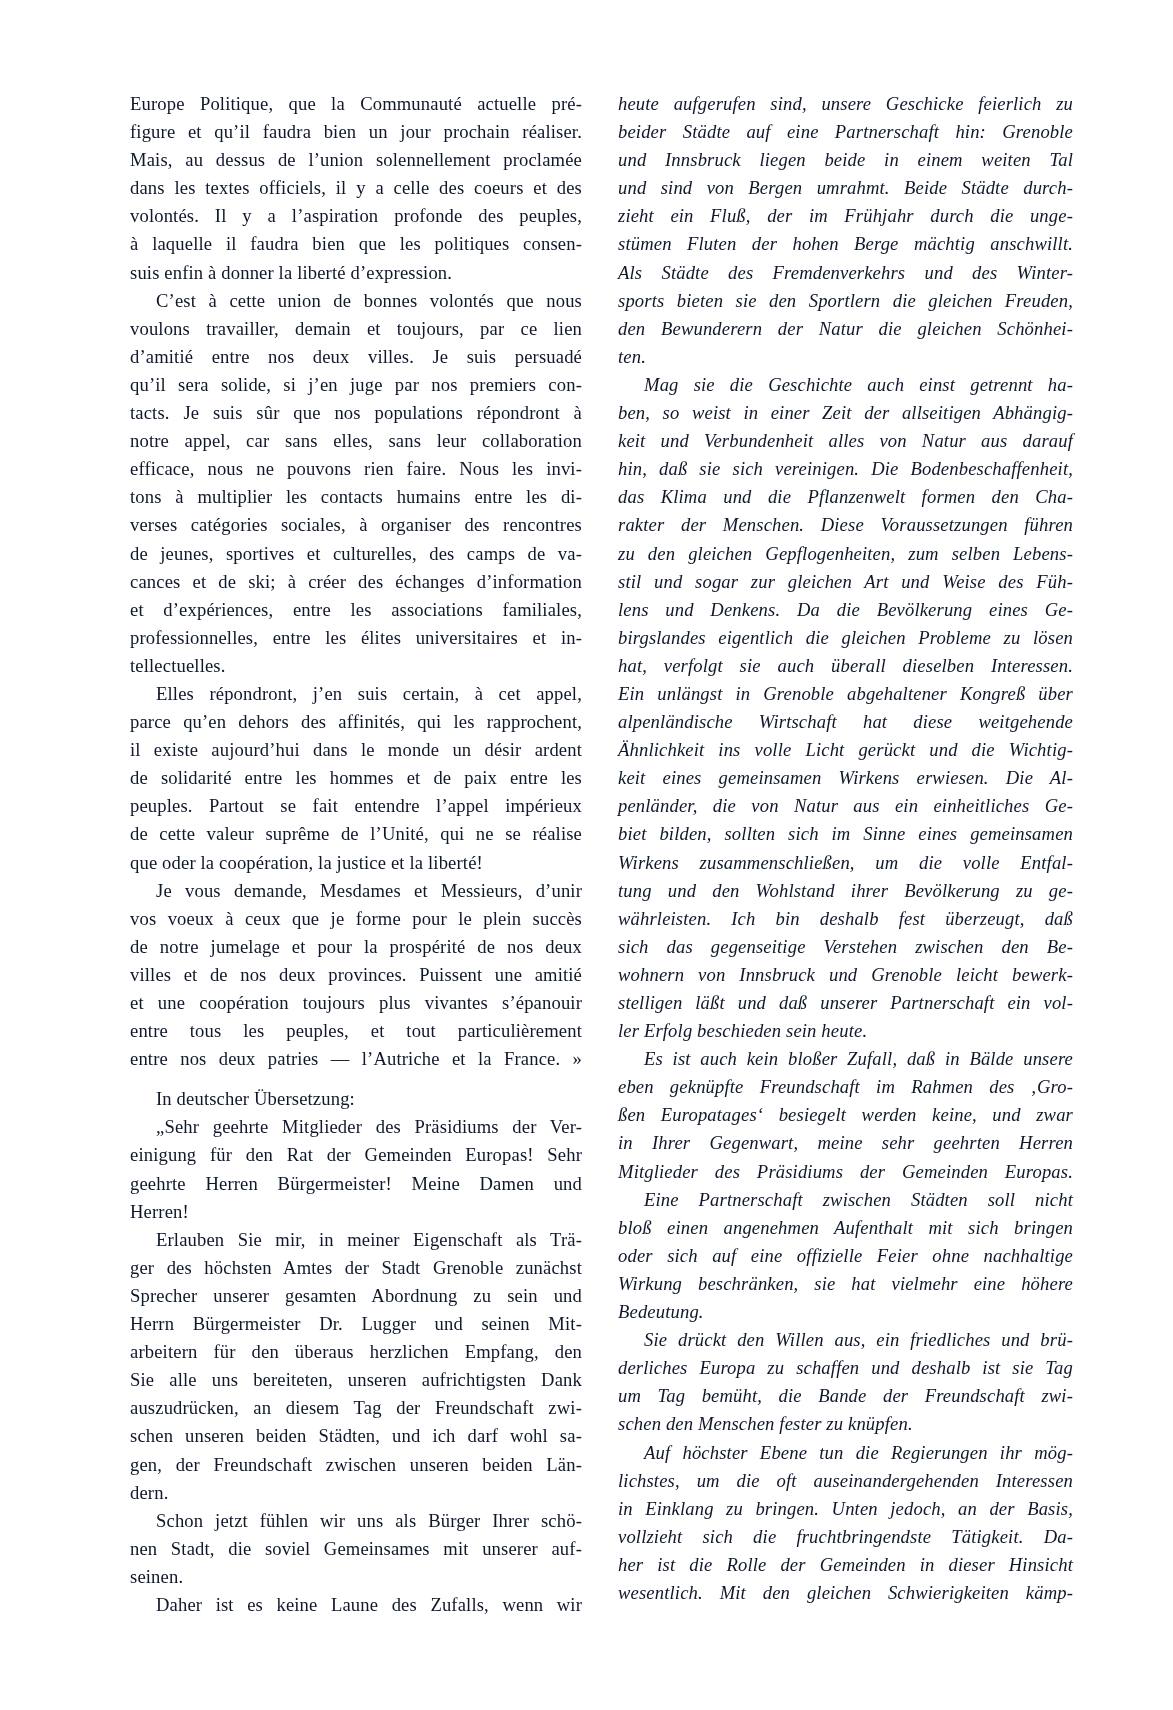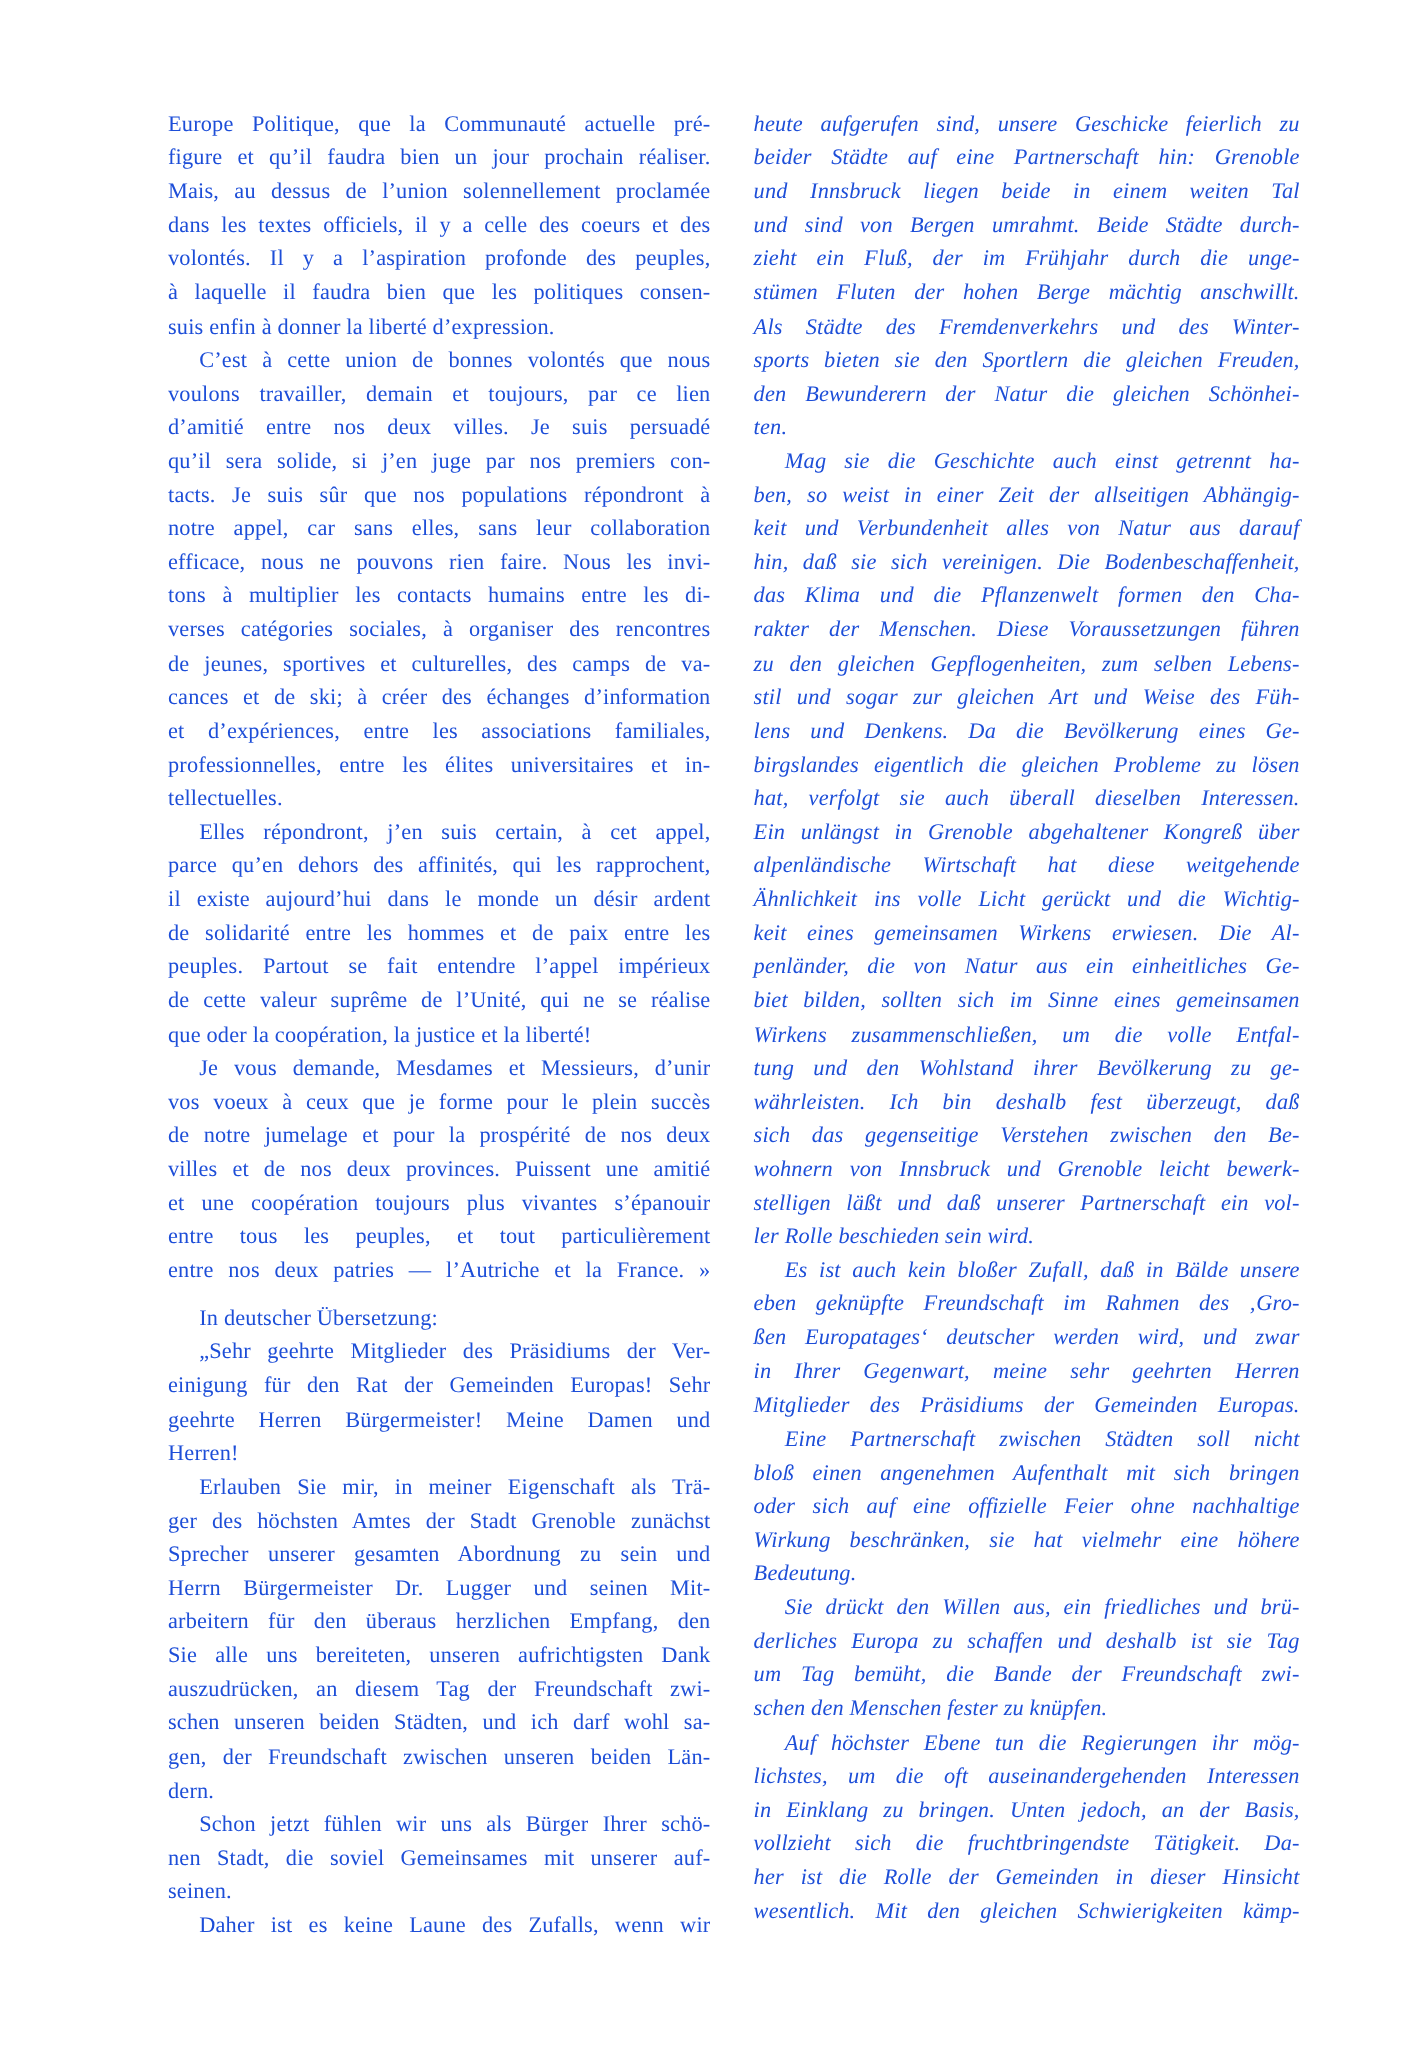--- a/index.html
+++ b/index.html
@@ -1,19 +1,19 @@
 <!DOCTYPE html>
 <html><head>
 <meta charset="utf-8">
 <style>
   html, body { margin: 0; padding: 0; background: #ffffff; }
   body { width: 1173px; height: 1710px; position: relative; overflow: hidden; }
   .page {
-    position: absolute; left: 10px; top: 0; width: 939px; height: 1710px;
-    background: #ffffff; color: #1d4ed8;
+    position: absolute; left: 0; top: 0; width: 939px; height: 1710px;
+    background: #ffffff; color: #0f172a;
     font-family: "Liberation Serif", "DejaVu Serif", serif;
   }
   .col {
     position: absolute; top: 90px; width: 452px;
     font-size: 18.6px; line-height: 28.1px;
     text-align: justify; letter-spacing: 0.15px;
   }
   .col-left { left: 130px; }
   .col-right { left: 618px; width: 455px; font-style: italic; }
   .line { display: block; white-space: nowrap; text-align: justify; text-align-last: justify; height: 28.1px; }
@@ -109,24 +109,24 @@
       <span class="line">Ähnlichkeit ins volle Licht gerückt und die Wichtig-</span>
       <span class="line">keit eines gemeinsamen Wirkens erwiesen. Die Al-</span>
       <span class="line">penländer, die von Natur aus ein einheitliches Ge-</span>
       <span class="line">biet bilden, sollten sich im Sinne eines gemeinsamen</span>
       <span class="line">Wirkens zusammenschließen, um die volle Entfal-</span>
       <span class="line">tung und den Wohlstand ihrer Bevölkerung zu ge-</span>
       <span class="line">währleisten. Ich bin deshalb fest überzeugt, daß</span>
       <span class="line">sich das gegenseitige Verstehen zwischen den Be-</span>
       <span class="line">wohnern von Innsbruck und Grenoble leicht bewerk-</span>
       <span class="line">stelligen läßt und daß unserer Partnerschaft ein vol-</span>
-      <span class="line last">ler Rolle beschieden sein wird.</span>
+      <span class="line last">ler Erfolg beschieden sein heute.</span>
       <span class="line indent">Es ist auch kein bloßer Zufall, daß in Bälde unsere</span>
       <span class="line">eben geknüpfte Freundschaft im Rahmen des ‚Gro-</span>
-      <span class="line">ßen Europatages‘ deutscher werden wird, und zwar</span>
+      <span class="line">ßen Europatages‘ besiegelt werden keine, und zwar</span>
       <span class="line">in Ihrer Gegenwart, meine sehr geehrten Herren</span>
       <span class="line">Mitglieder des Präsidiums der Gemeinden Europas.</span>
       <span class="line indent">Eine Partnerschaft zwischen Städten soll nicht</span>
       <span class="line">bloß einen angenehmen Aufenthalt mit sich bringen</span>
       <span class="line">oder sich auf eine offizielle Feier ohne nachhaltige</span>
       <span class="line">Wirkung beschränken, sie hat vielmehr eine höhere</span>
       <span class="line last">Bedeutung.</span>
       <span class="line indent">Sie drückt den Willen aus, ein friedliches und brü-</span>
       <span class="line">derliches Europa zu schaffen und deshalb ist sie Tag</span>
       <span class="line">um Tag bemüht, die Bande der Freundschaft zwi-</span>

